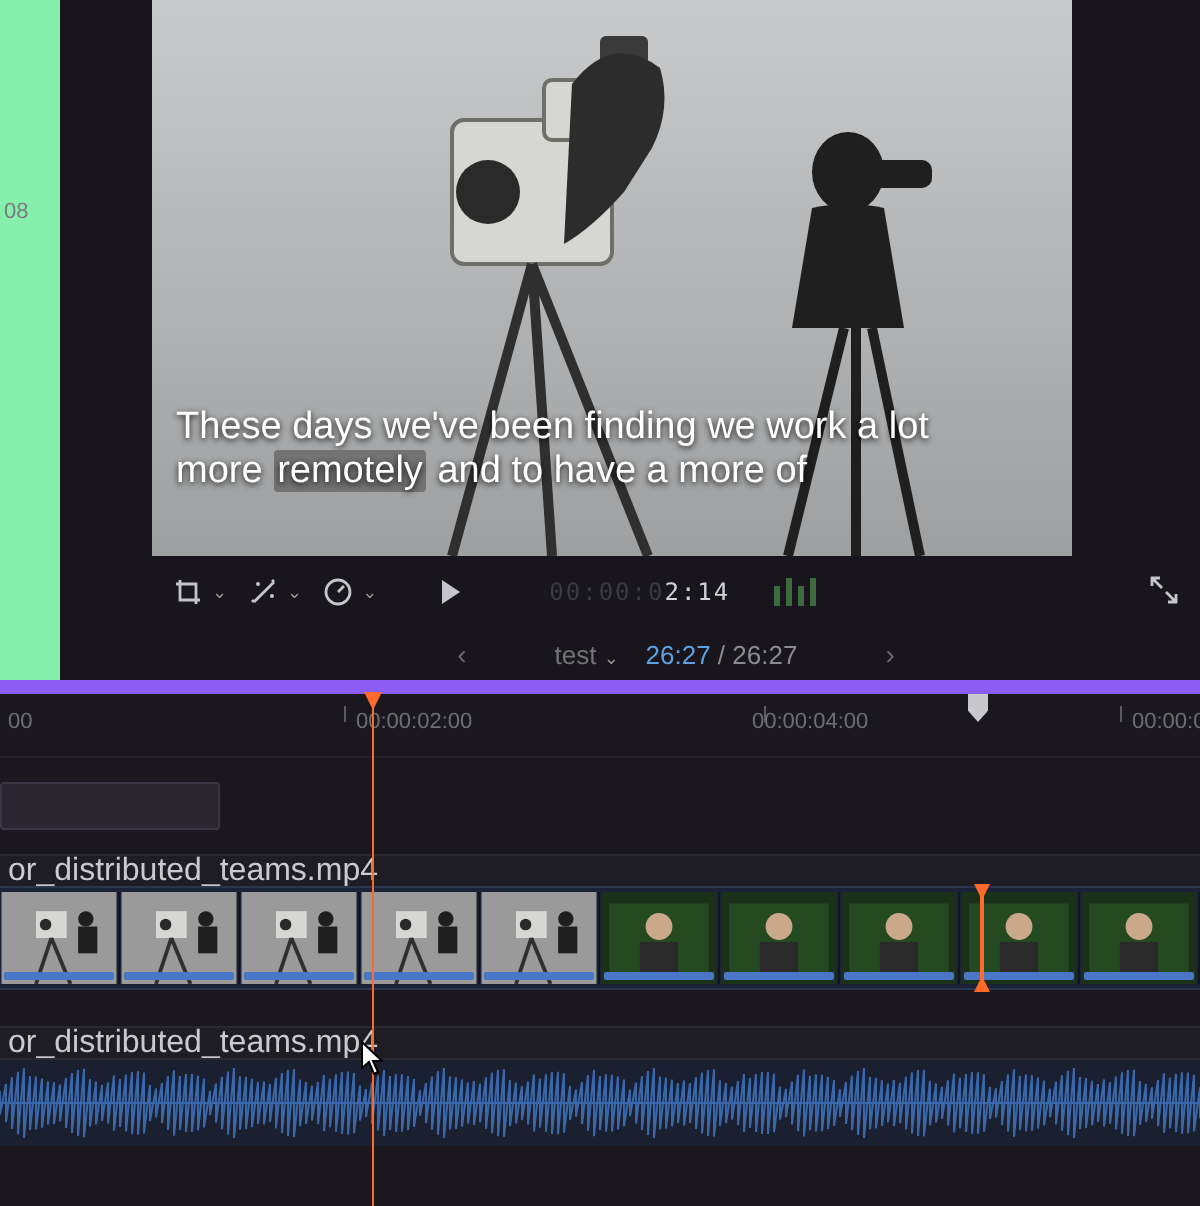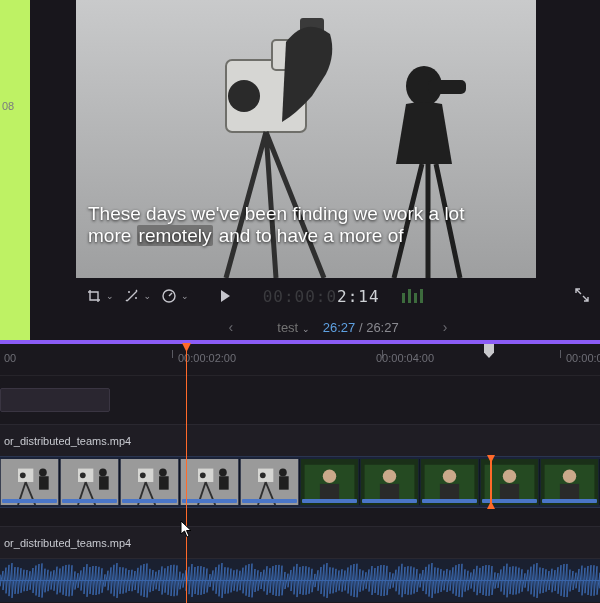--- a/index.html
+++ b/index.html
@@ -1,61 +1,61 @@
 <!DOCTYPE html>
 <html><head>
 <meta charset="utf-8">
 <style>
   * { margin: 0; padding: 0; box-sizing: border-box; }
   html, body { width: 600px; height: 603px; background: #18161c; font-family: -apple-system, "Helvetica Neue", Arial, sans-serif; color: #ccc; overflow: hidden; font-size: 13px; }
   .app { width: 600px; height: 603px; position: relative; }
 
-  .left-strip { position: absolute; left: 0; top: 0; width: 30px; height: 603px; background: #bef264; }
+  .left-strip { position: absolute; left: 0; top: 0; width: 30px; height: 603px; background: #86efac; }
   .left-strip .mark { position: absolute; left: 2px; top: 100px; font-size: 11px; color: #7a7a80; }
 
   .preview { position: absolute; left: 76px; top: 0; width: 460px; height: 278px; background: #1a1a1a; }
   .preview svg { width: 100%; height: 100%; display: block; }
 
   .caption { position: absolute; left: 88px; top: 203px; width: 420px; color: #fff; font-size: 19px; font-weight: 500; line-height: 1.18; text-shadow: 0 1px 3px rgba(0,0,0,0.9); }
   .caption .hl { background: #737373; padding: 0 2px; border-radius: 2px; }
 
   .toolbar { position: absolute; left: 76px; top: 278px; width: 524px; height: 36px; display: flex; align-items: center; gap: 10px; padding: 0 10px; }
   .tb-btn { display: inline-flex; align-items: center; gap: 4px; color: #b5b5c0; cursor: pointer; }
   .chev { font-size: 9px; color: #9a9aa0; }
   .ico { width: 16px; height: 16px; display: inline-flex; align-items: center; justify-content: center; }
-  .timecode-main { margin-left: 20px; font-family: ui-monospace, Menlo, monospace; font-size: 16px; letter-spacing: 1px; }
+  .timecode-main { margin-left: 32px; font-family: ui-monospace, Menlo, monospace; font-size: 12px; letter-spacing: 1px; }
   .tc-dim { color: #3b3b3f; }
   .tc-bright { color: #cfd2d6; }
   .bars { display: inline-flex; gap: 3px; margin-left: 12px; align-items: flex-end; height: 14px; }
   .bars span { width: 3px; background: #3d6b3d; }
   .bars span:nth-child(1){height:10px} .bars span:nth-child(2){height:14px}
   .bars span:nth-child(3){height:10px} .bars span:nth-child(4){height:14px}
   .spacer { flex: 1; }
   .expand { cursor: pointer; color: #b5b5c0; }
 
   .clipbar { position: absolute; left: 76px; top: 314px; width: 524px; height: 26px; display: flex; align-items: center; justify-content: center; gap: 24px; font-size: 13px; color: #9a9aa0; }
   .clipbar .nav { color: #6a6a70; cursor: pointer; padding: 0 20px; font-size: 14px; }
   .clipname { color: #737373; }
   .dur-cur { color: #5ea0e0; }
   .dur-tot { color: #8a8a90; }
 
-  .timeline { position: absolute; left: 0; top: 340px; width: 600px; height: 263px; border-top: 4px solid #8b5cf6; background: #1a181e; }
+  .timeline { position: absolute; left: 0; top: 340px; width: 600px; height: 263px; border-top: 7px solid #8b5cf6; background: #1a181e; }
   .ruler { position: relative; height: 32px; border-bottom: 1px solid #26242a; }
   .rlabel { position: absolute; top: 8px; font-size: 11px; color: #6e6e76; }
   .rtick  { position: absolute; top: 6px; width: 1px; height: 8px; background: #5a5a62; }
   .rlabel.l0 { left: 4px; }
 
   .playhead { position: absolute; top: 0; bottom: 0; width: 1px; background: #ff6a2a; z-index: 50; }
   .playhead::before { content:""; position:absolute; top:-1px; left:-4px; width:9px; height:9px; background:#ff6a2a; clip-path: polygon(0 0,100% 0,50% 100%); }
   .outmark { position: absolute; top: 0; width: 10px; height: 14px; background:#c8c8cc; clip-path: polygon(0 0,100% 0,100% 60%,50% 100%,0 60%); z-index:40; }
 
   .gaprow { height: 48px; position: relative; }
   .gapclip { position:absolute; left:0; top:12px; height:24px; width:110px; background:#2a2630; border:1px solid #3a3542; border-radius:2px; }
 
-  .tracklabel { position: relative; height: 32px; font-size: 11px; color: #c8cad0; padding-left: 4px; display:flex; align-items:center; background:#1f1d24; border-top:1px solid #2a2830; }
+  .tracklabel { position: relative; height: 16px; font-size: 16px; color: #c8cad0; padding-left: 4px; display:flex; align-items:center; background:#1f1d24; border-top:1px solid #2a2830; }
   .vtrack { position: relative; height: 52px; background: #1a2238; border-top:1px solid #2a3550; border-bottom:1px solid #2a3550; }
   .thumbs { position:absolute; inset:2px 0; display:flex; }
   .thumb { flex:1; border-right:1px solid rgba(0,0,0,0.35); position:relative; overflow:hidden; }
   .thumb svg { width:100%; height:100%; display:block; }
   .thumb .sub { position:absolute; left:2px; right:2px; bottom:2px; height:4px; background:#4a76c8; border-radius:1px; }
 
   .atrack { position: relative; height: 44px; background: #1a2030; border-top:1px solid #2a2830; }
   .wave { position:absolute; inset:4px 0; }
   .wave svg { width:100%; height:100%; display:block; }
 

